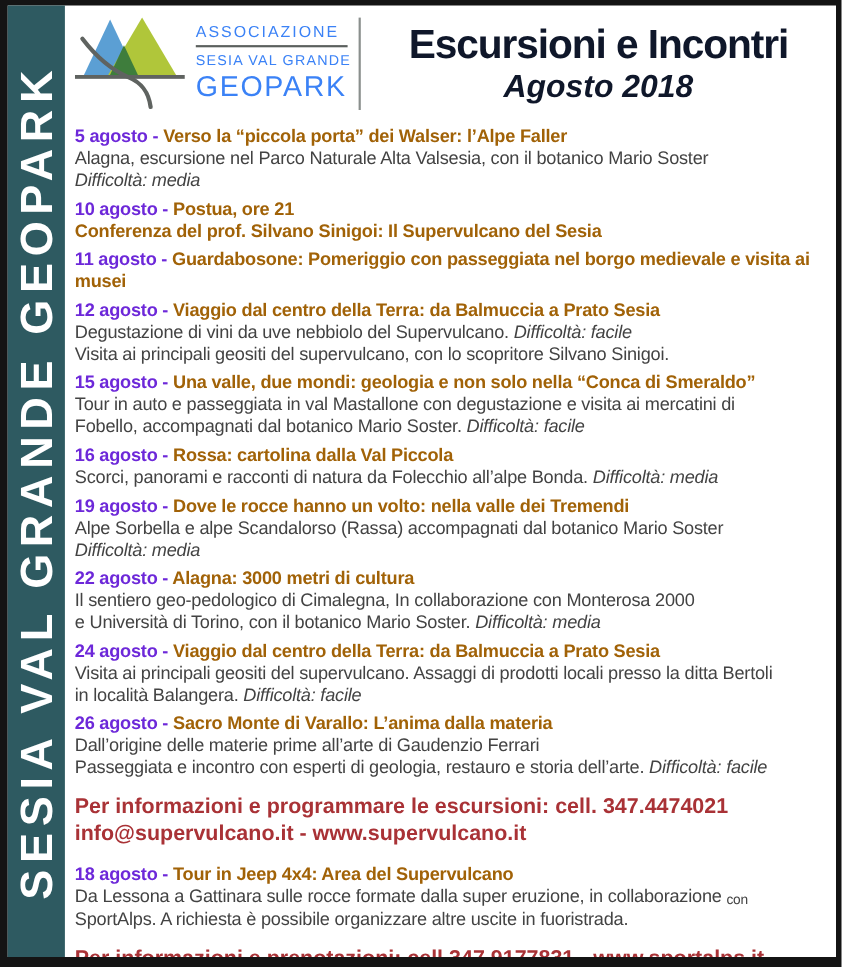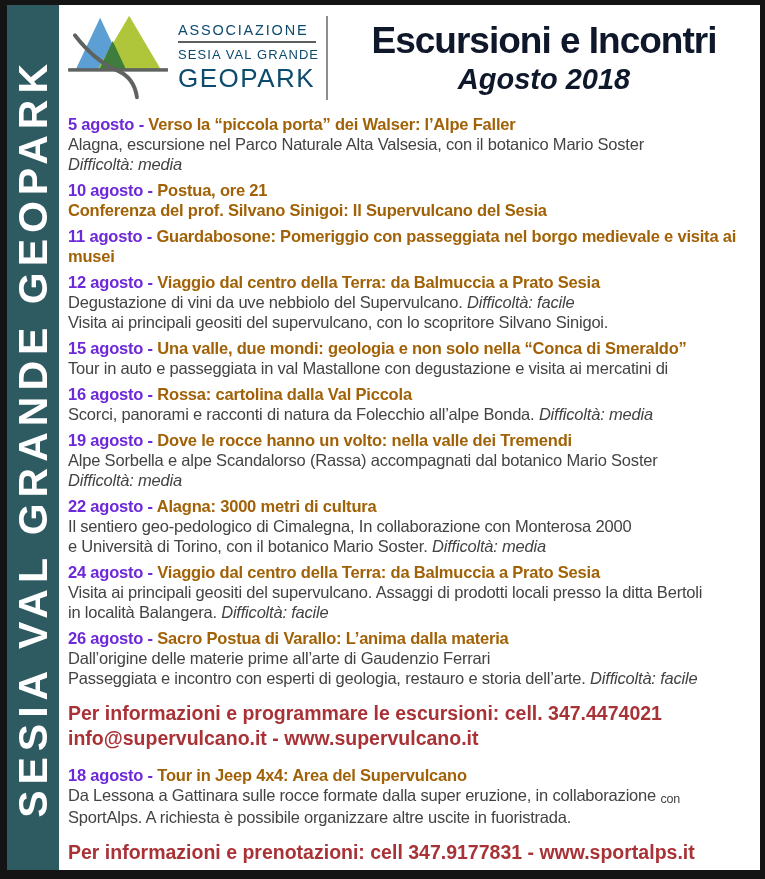--- a/index.html
+++ b/index.html
@@ -49,21 +49,21 @@
   }
   
   .header {
     display: flex;
     align-items: center;
     height: 100px;
     flex: 0 0 100px;
   }
   .logo { display: flex; align-items: center; }
   .logo-icon { flex: 0 0 auto; margin-right: 8px; }
-  .logo-textcol { width: 138px; color: #0c4a6e; }
+  .logo-textcol { width: 138px; color: #3b82f6; }
   .logo-assoc  { font-size: 14.5px; letter-spacing: 1.8px; white-space: nowrap; }
   .logo-rule   { height: 2px; background: #5b605e; margin: 3px 0 4px; width: 138px; }
   .logo-region { font-size: 13px; letter-spacing: 1.1px; white-space: nowrap; }
   .logo-name   { font-size: 26px; letter-spacing: 1.5px; margin-top: 1px; white-space: nowrap; }
   .header-divider {
     width: 2px; height: 84px;
     background: #8a8f8d;
     margin: 0 6px 0 10px;
     flex: 0 0 2px;
   }
@@ -162,20 +162,21 @@
           <div class="ev-title"><span class="ev-date">11 agosto - </span><span class="ev-name">Guardabosone: Pomeriggio con passeggiata nel borgo medievale e visita ai musei</span></div>
         </div>
         <div class="event">
           <div class="ev-title"><span class="ev-date">12 agosto - </span><span class="ev-name">Viaggio dal centro della Terra: da Balmuccia a Prato Sesia</span></div>
           <div class="ev-line"><span>Degustazione di vini da uve nebbiolo del Supervulcano. </span><span class="it">Difficoltà: facile</span></div>
           <div class="ev-line"><span>Visita ai principali geositi del supervulcano, con lo scopritore Silvano Sinigoi.</span></div>
         </div>
         <div class="event">
           <div class="ev-title"><span class="ev-date">15 agosto - </span><span class="ev-name">Una valle, due mondi: geologia e non solo nella “Conca di Smeraldo”</span></div>
           <div class="ev-line"><span>Tour in auto e passeggiata in val Mastallone con degustazione e visita ai mercatini di</span></div>
+          <div class="ev-line"><span>Fobello, accompagnati dal botanico Mario Soster. </span><span class="it">Difficoltà: facile</span></div>
         </div>
         <div class="event">
           <div class="ev-title"><span class="ev-date">16 agosto - </span><span class="ev-name">Rossa: cartolina dalla Val Piccola</span></div>
           <div class="ev-line"><span>Scorci, panorami e racconti di natura da Folecchio all’alpe Bonda. </span><span class="it">Difficoltà: media</span></div>
         </div>
         <div class="event">
           <div class="ev-title"><span class="ev-date">19 agosto - </span><span class="ev-name">Dove le rocce hanno un volto: nella valle dei Tremendi</span></div>
           <div class="ev-line"><span>Alpe Sorbella e alpe Scandalorso (Rassa) accompagnati dal botanico Mario Soster</span></div>
           <div class="ev-line"><span class="it">Difficoltà: media</span></div>
         </div>
@@ -183,21 +184,21 @@
           <div class="ev-title"><span class="ev-date">22 agosto - </span><span class="ev-name">Alagna: 3000 metri di cultura</span></div>
           <div class="ev-line"><span>Il sentiero geo-pedologico di Cimalegna, In collaborazione con Monterosa 2000</span></div>
           <div class="ev-line"><span>e Università di Torino, con il botanico Mario Soster. </span><span class="it">Difficoltà: media</span></div>
         </div>
         <div class="event">
           <div class="ev-title"><span class="ev-date">24 agosto - </span><span class="ev-name">Viaggio dal centro della Terra: da Balmuccia a Prato Sesia</span></div>
           <div class="ev-line"><span>Visita ai principali geositi del supervulcano. Assaggi di prodotti locali presso la ditta Bertoli</span></div>
           <div class="ev-line"><span>in località Balangera. </span><span class="it">Difficoltà: facile</span></div>
         </div>
         <div class="event">
-          <div class="ev-title"><span class="ev-date">26 agosto - </span><span class="ev-name">Sacro Postua di Varallo: L’anima dalla materia</span></div>
+          <div class="ev-title"><span class="ev-date">26 agosto - </span><span class="ev-name">Sacro Monte di Varallo: L’anima dalla materia</span></div>
           <div class="ev-line"><span>Dall’origine delle materie prime all’arte di Gaudenzio Ferrari</span></div>
           <div class="ev-line"><span>Passeggiata e incontro con esperti di geologia, restauro e storia dell’arte. </span><span class="it">Difficoltà: facile</span></div>
         </div>
       </div>
 
     <div class="footer-red">
       <div>Per informazioni e programmare le escursioni: cell. 347.4474021</div>
       <div>info@supervulcano.it - www.supervulcano.it</div>
     </div>
 

